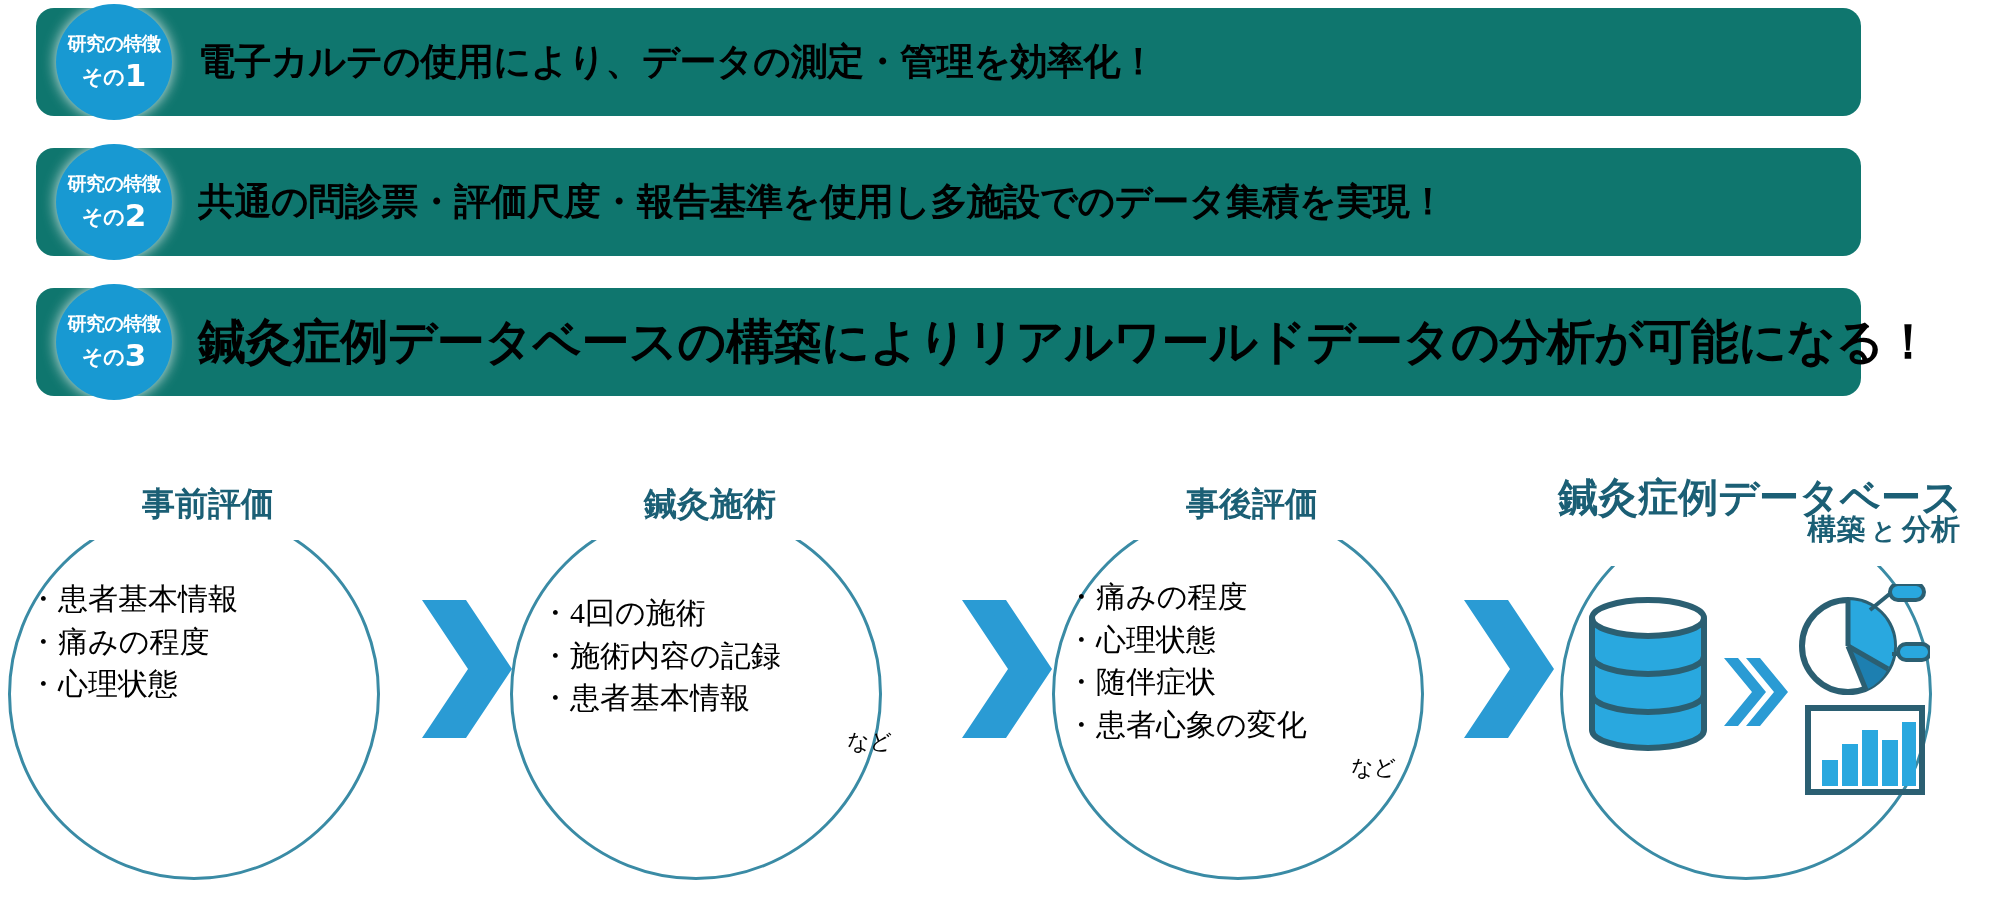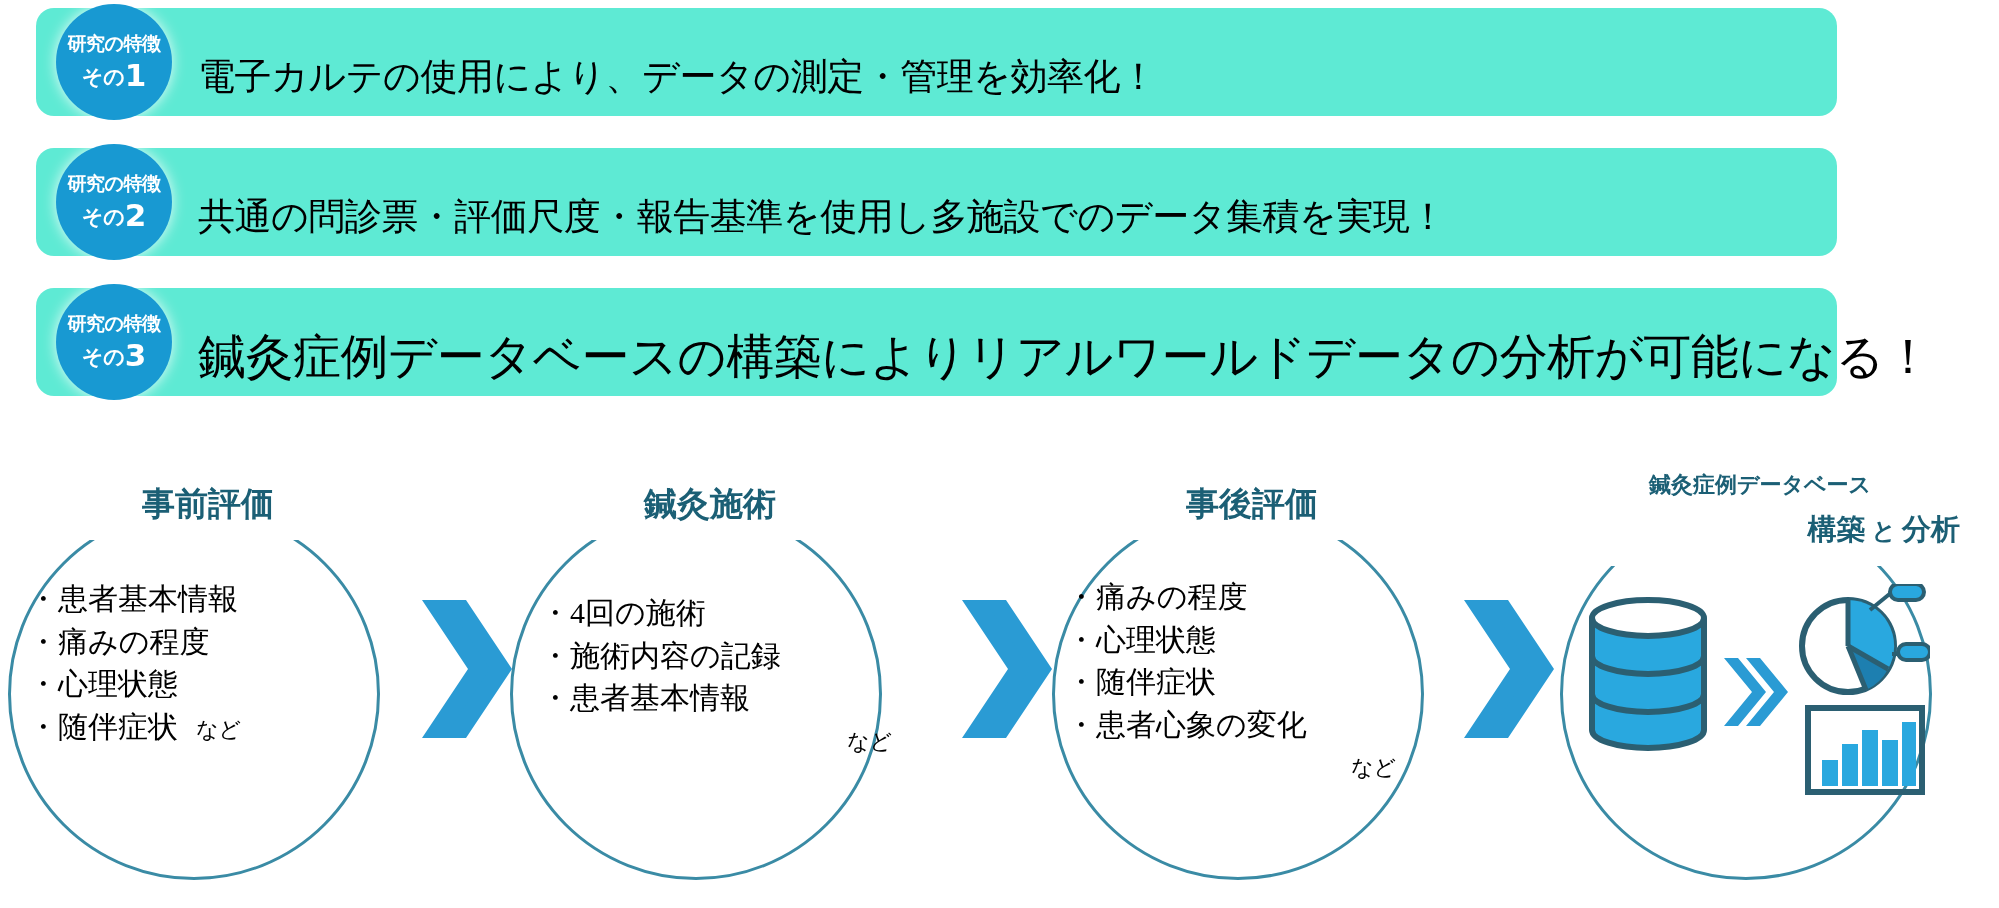--- a/index.html
+++ b/index.html
@@ -9,22 +9,23 @@
     font-family:"DejaVu Sans","Liberation Sans",sans-serif;
     overflow:hidden;
     position:relative;
   }
 
   
   .banner{
     position:absolute;
     left:36px;
     width:1801px;
-    background:#5eead4;
+    background:#0f766e;
     border-radius:18px;
+    padding-left:24px;
   }
   #banner-1{top:8px;height:108px;}
   #banner-2{top:148px;height:108px;}
   #banner-3{top:288px;height:108px;}
 
   .banner-badge{
     position:absolute;
     left:20px;
     top:-4px;
     width:116px;height:116px;
@@ -52,26 +53,26 @@
   }
   .badge-bottom .num{
     font-size:31px;
     font-weight:700;
     vertical-align:-2px;
   }
 
   .banner-text{
     position:absolute;
     left:162px;
-    top:15px;
+    top:0;
     height:100%;
     display:flex;
     align-items:center;
     font-size:37px;
-    font-weight:400;
+    font-weight:700;
     color:#000000;
     letter-spacing:-0.5px;
     white-space:nowrap;
   }
   #banner-3 .banner-text{font-size:48px;}
 
   
   #flow{
     position:absolute;
     left:0;top:466px;
@@ -109,21 +110,21 @@
     position:absolute;
     top:16px;
     left:0;right:0;
     text-align:center;
     font-size:33px;
     font-weight:700;
     color:#1b5f75;
     letter-spacing:0px;
     white-space:nowrap;
   }
-  #stage-4 .stage-title{font-size:22px;top:4px;left:-24px;right:-24px;}
+  #stage-4 .stage-title{font-size:40px;top:4px;left:-24px;right:-24px;}
   .stage-subtitle{
     position:absolute;
     top:44px;
     left:0;right:0;
     text-align:right;
     font-size:29px;
     font-weight:700;
     color:#1b5f75;
     white-space:nowrap;
   }
@@ -202,21 +203,20 @@
 <div id="flow">
 
   <div class="stage" id="stage-1">
     <div class="ring"></div>
     <div class="ring-mask"></div>
     <div class="stage-title">事前評価</div>
     <div class="bullets">
       <span class="row">・患者基本情報</span>
       <span class="row">・痛みの程度</span>
       <span class="row">・心理状態</span>
-      <span class="row"><span>・随伴症状</span><span class="nado">など</span></span>
     </div>
   </div>
 
   <div class="chev" id="chev-1">
     <svg width="96" height="150" viewBox="0 0 96 150">
       <path d="M4 6 L50 75 L4 144 L36 144 L82 75 L36 6 Z" fill="#2a9bd4"></path>
       <path d="M40 6 L86 75 L40 144 L62 144 L108 75 L62 6 Z" fill="#2a9bd4" transform="translate(-14,0)"></path>
     </svg>
   </div>
 

